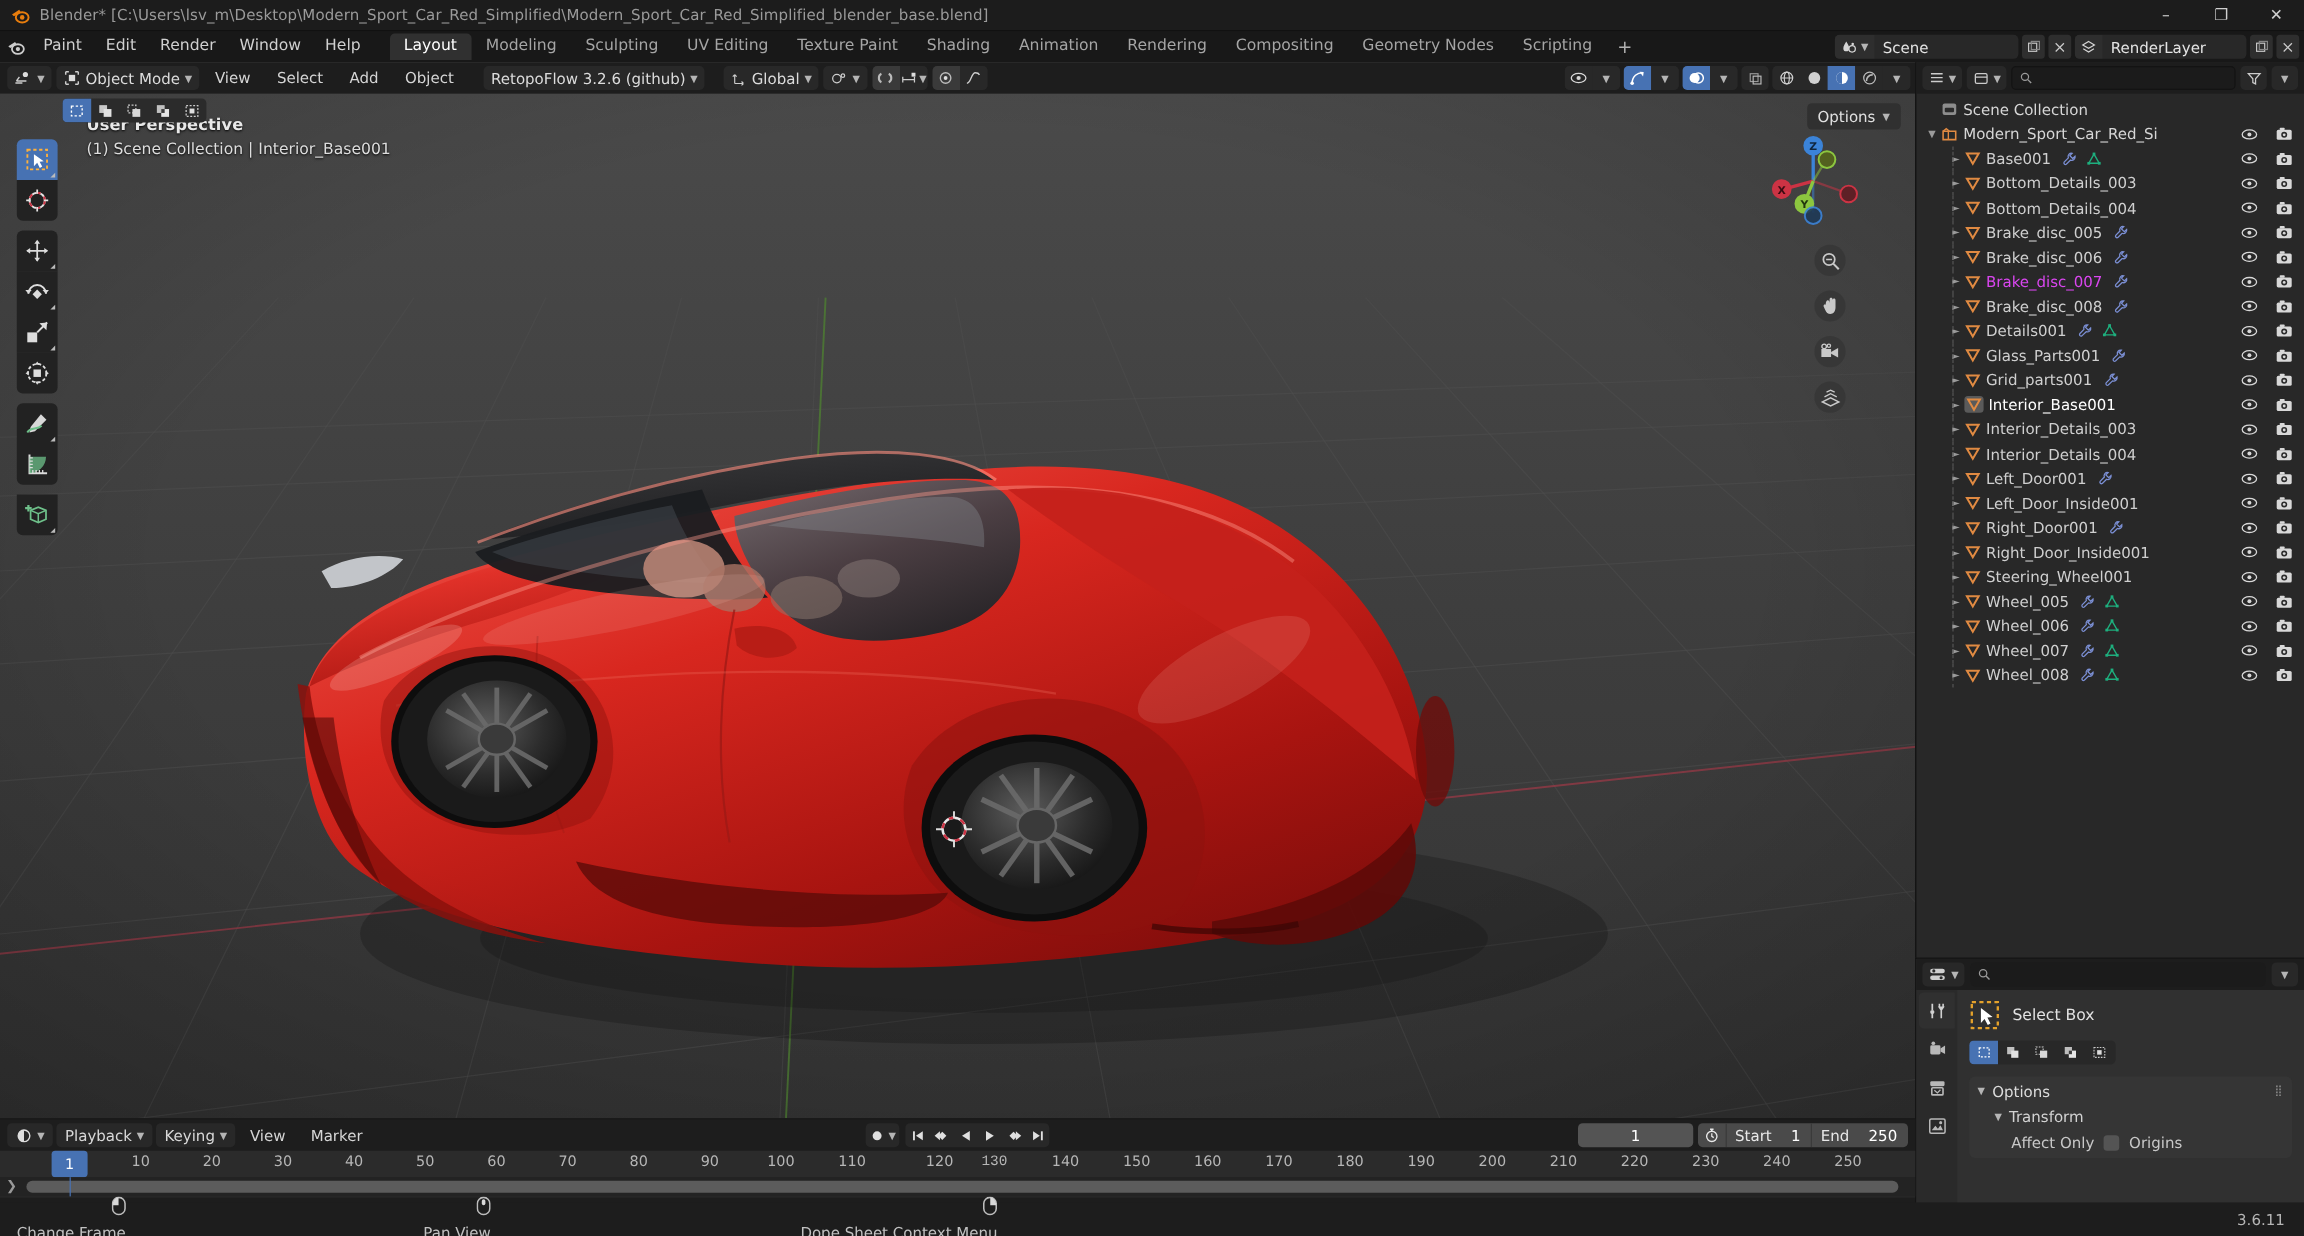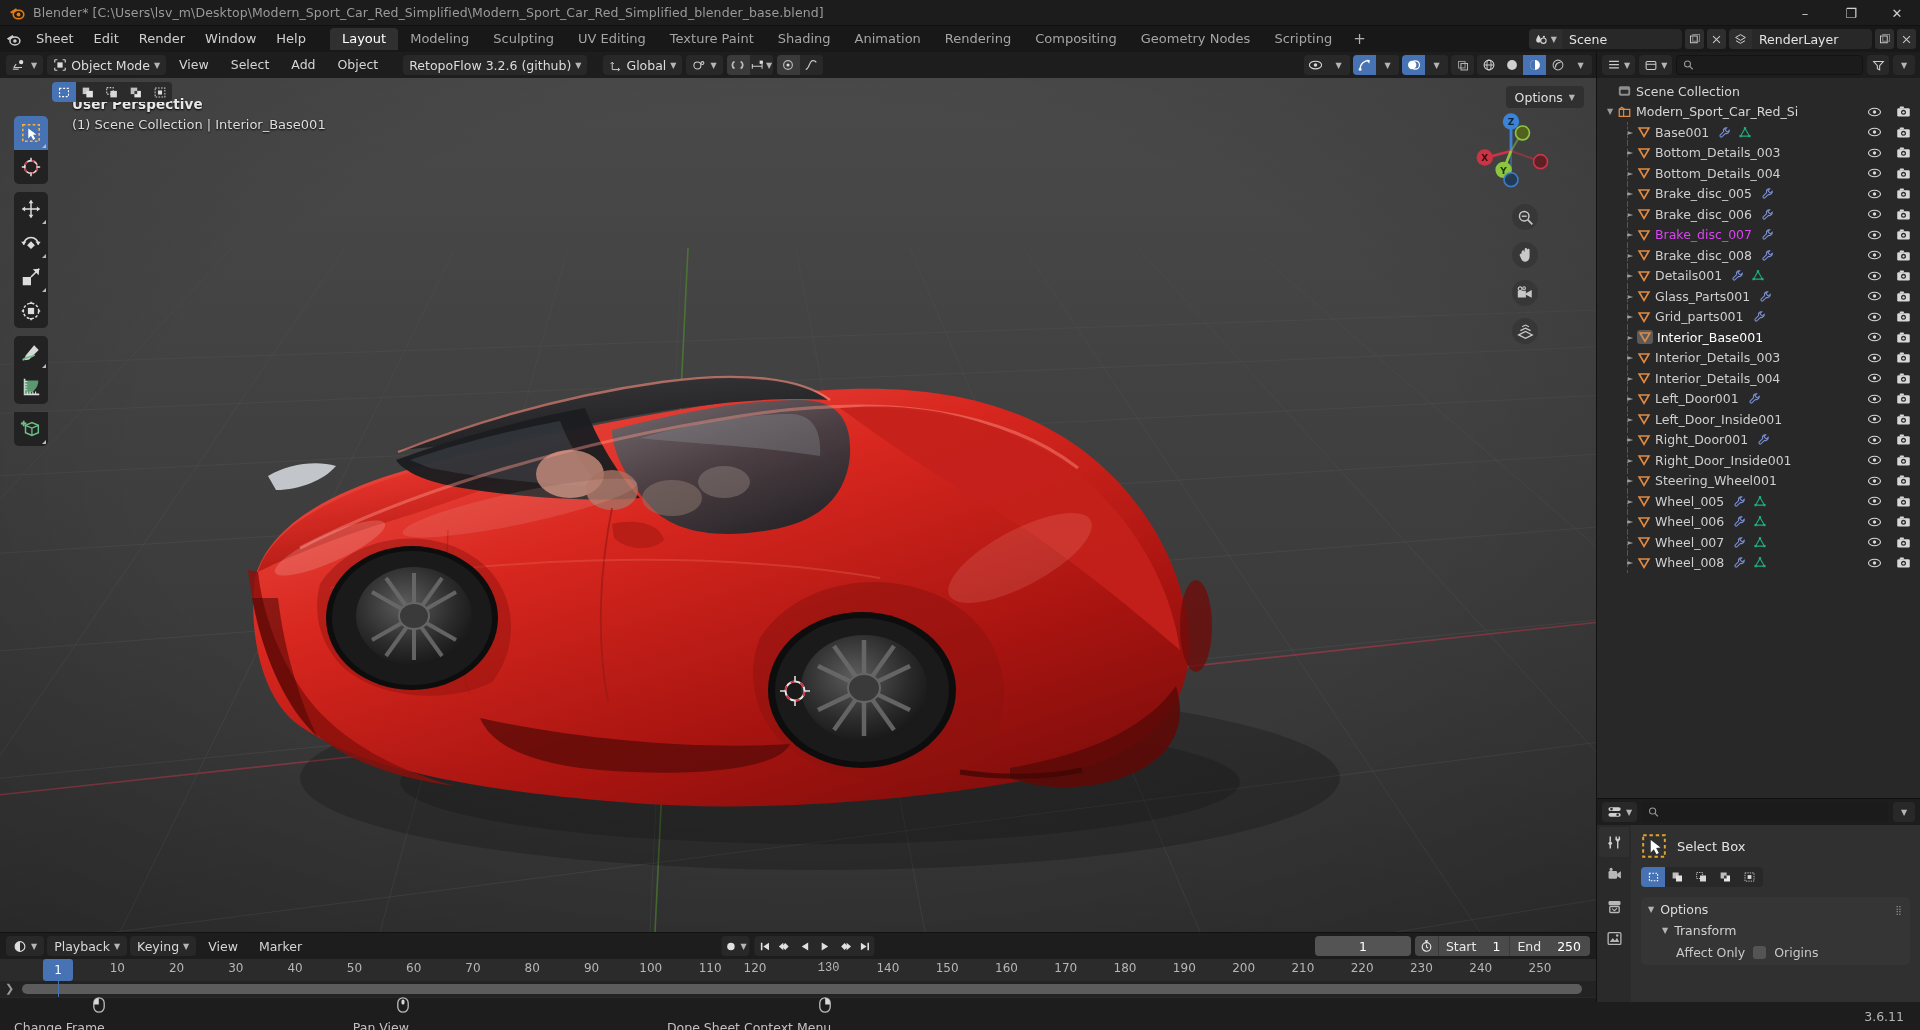--- a/index.html
+++ b/index.html
@@ -210,21 +210,21 @@
   </div>
 
   <div class="topbar">
     <span class="blogo">
       <svg width="15" height="15" viewBox="0 0 16 16">
         <ellipse cx="9.5" cy="9.5" rx="5.3" ry="4.3" fill="none" stroke="#ccc" stroke-width="1.6"></ellipse>
         <circle cx="9.5" cy="9.5" r="1.9" fill="#ccc"></circle>
         <path d="M1 7 L7 3.2 L8.5 5.5 L2.6 8.6 Z" fill="#ccc"></path>
       </svg>
     </span>
-    <div class="menu-item">Sheet</div>
+    <div class="menu-item">Paint</div>
     <div class="menu-item">Edit</div>
     <div class="menu-item">Render</div>
     <div class="menu-item">Window</div>
     <div class="menu-item">Help</div>
 
     <div class="ws-tabs">
       <div class="ws-tab active">Layout</div>
       <div class="ws-tab">Modeling</div>
       <div class="ws-tab">Sculpting</div>
       <div class="ws-tab">UV Editing</div>
@@ -1800,21 +1800,21 @@
         <div class="tick" style="left: 176.56px;">20</div>
         <div class="tick" style="left: 235.84px;">30</div>
         <div class="tick" style="left: 295.12px;">40</div>
         <div class="tick" style="left: 354.4px;">50</div>
         <div class="tick" style="left: 413.68px;">60</div>
         <div class="tick" style="left: 472.96px;">70</div>
         <div class="tick" style="left: 532.24px;">80</div>
         <div class="tick" style="left: 591.52px;">90</div>
         <div class="tick" style="left: 650.8px; text-align: right;">100</div>
         <div class="tick" style="left: 710.08px;">110</div>
-        <div class="tick" style="left: 755px;">120</div>
+        <div class="tick" style="left: 783px;">120</div>
         <div class="tick" style="left: 828.64px; font-family: Liberation Mono, monospace;">130</div>
         <div class="tick" style="left: 887.92px;">140</div>
         <div class="tick" style="left: 947.2px;">150</div>
         <div class="tick" style="left: 1006.48px;">160</div>
         <div class="tick" style="left: 1065.76px;">170</div>
         <div class="tick" style="left: 1125.04px;">180</div>
         <div class="tick" style="left: 1184.32px;">190</div>
         <div class="tick" style="left: 1243.6px;">200</div>
         <div class="tick" style="left: 1302.88px;">210</div>
         <div class="tick" style="left: 1362.16px;">220</div>

